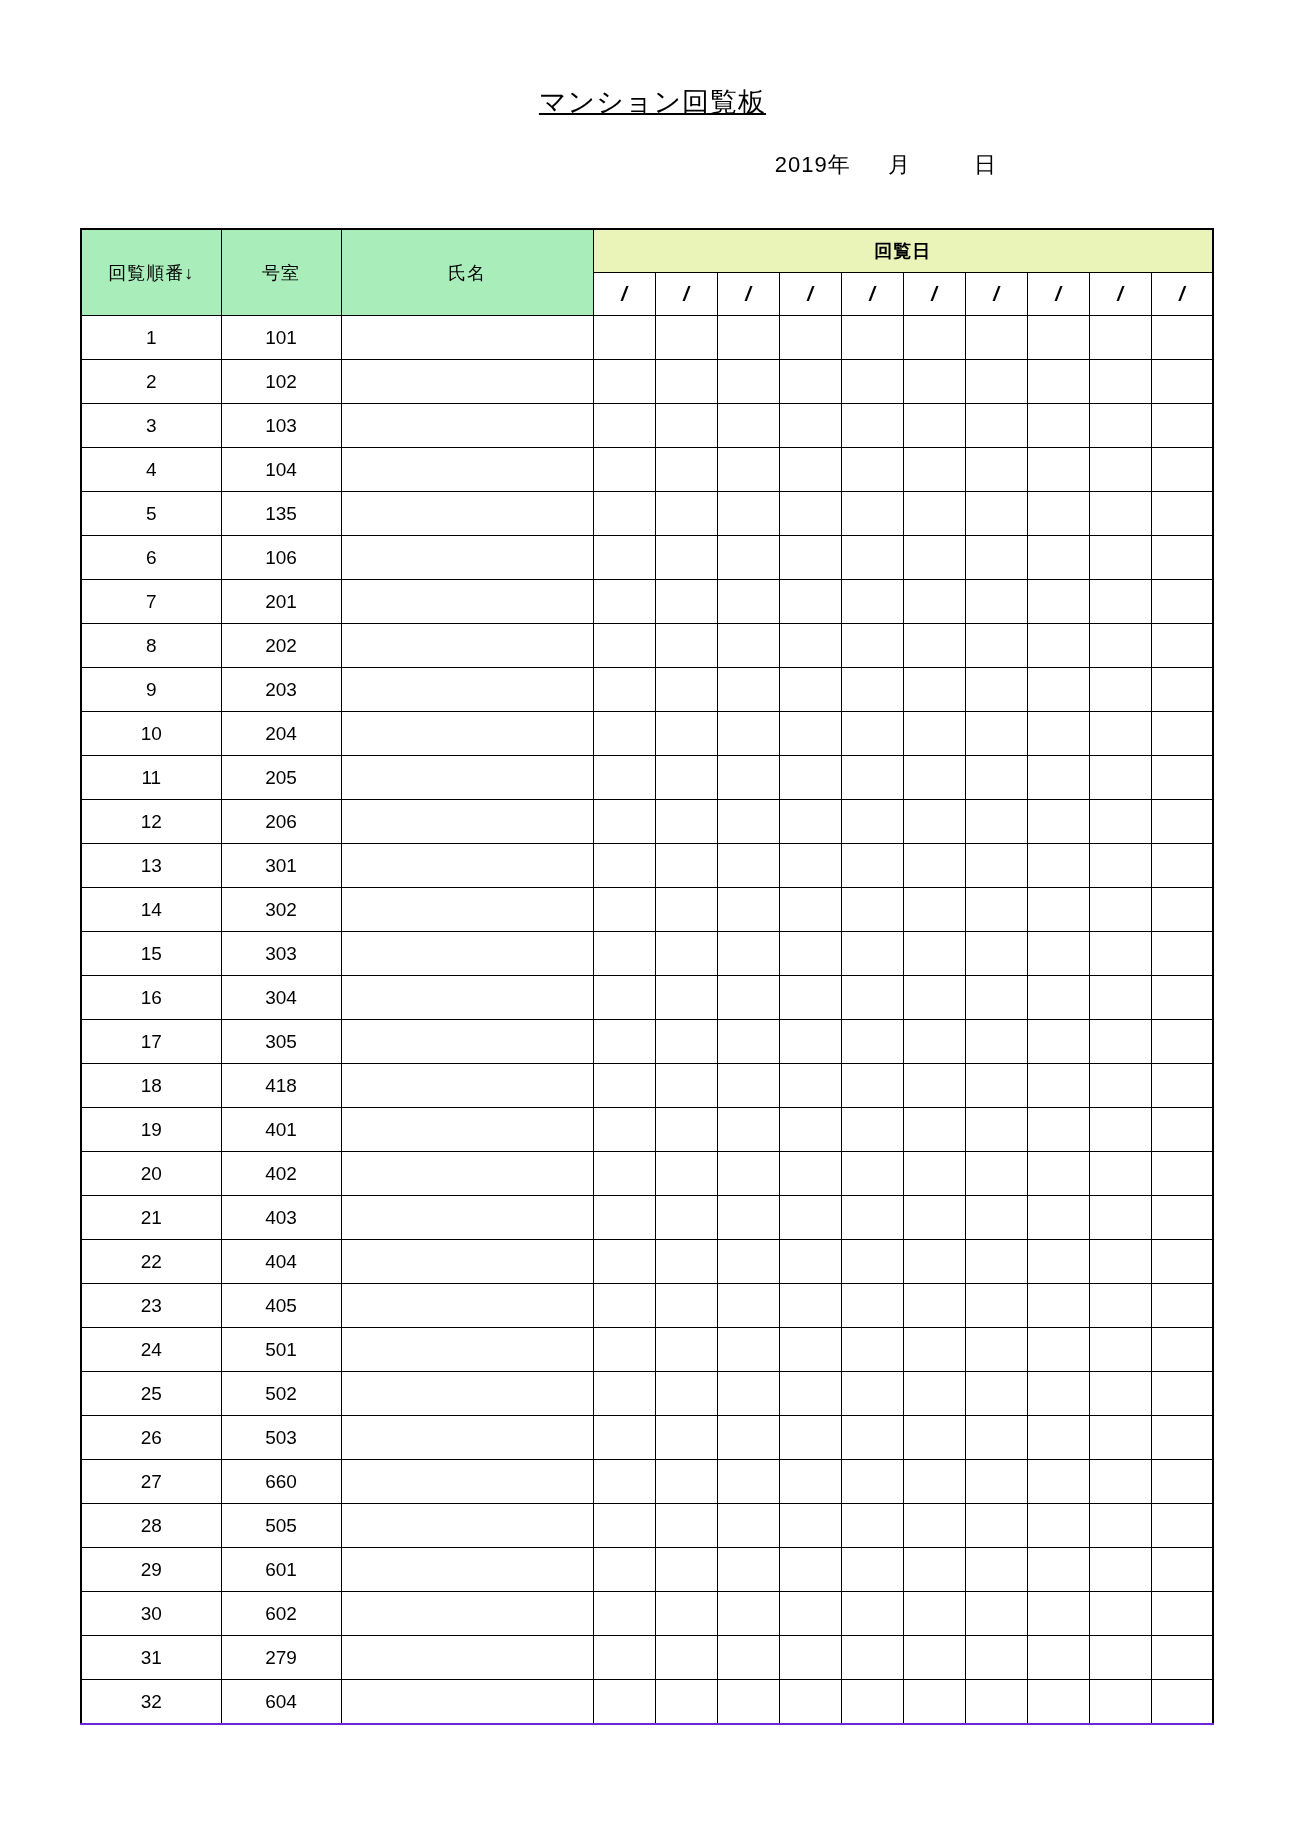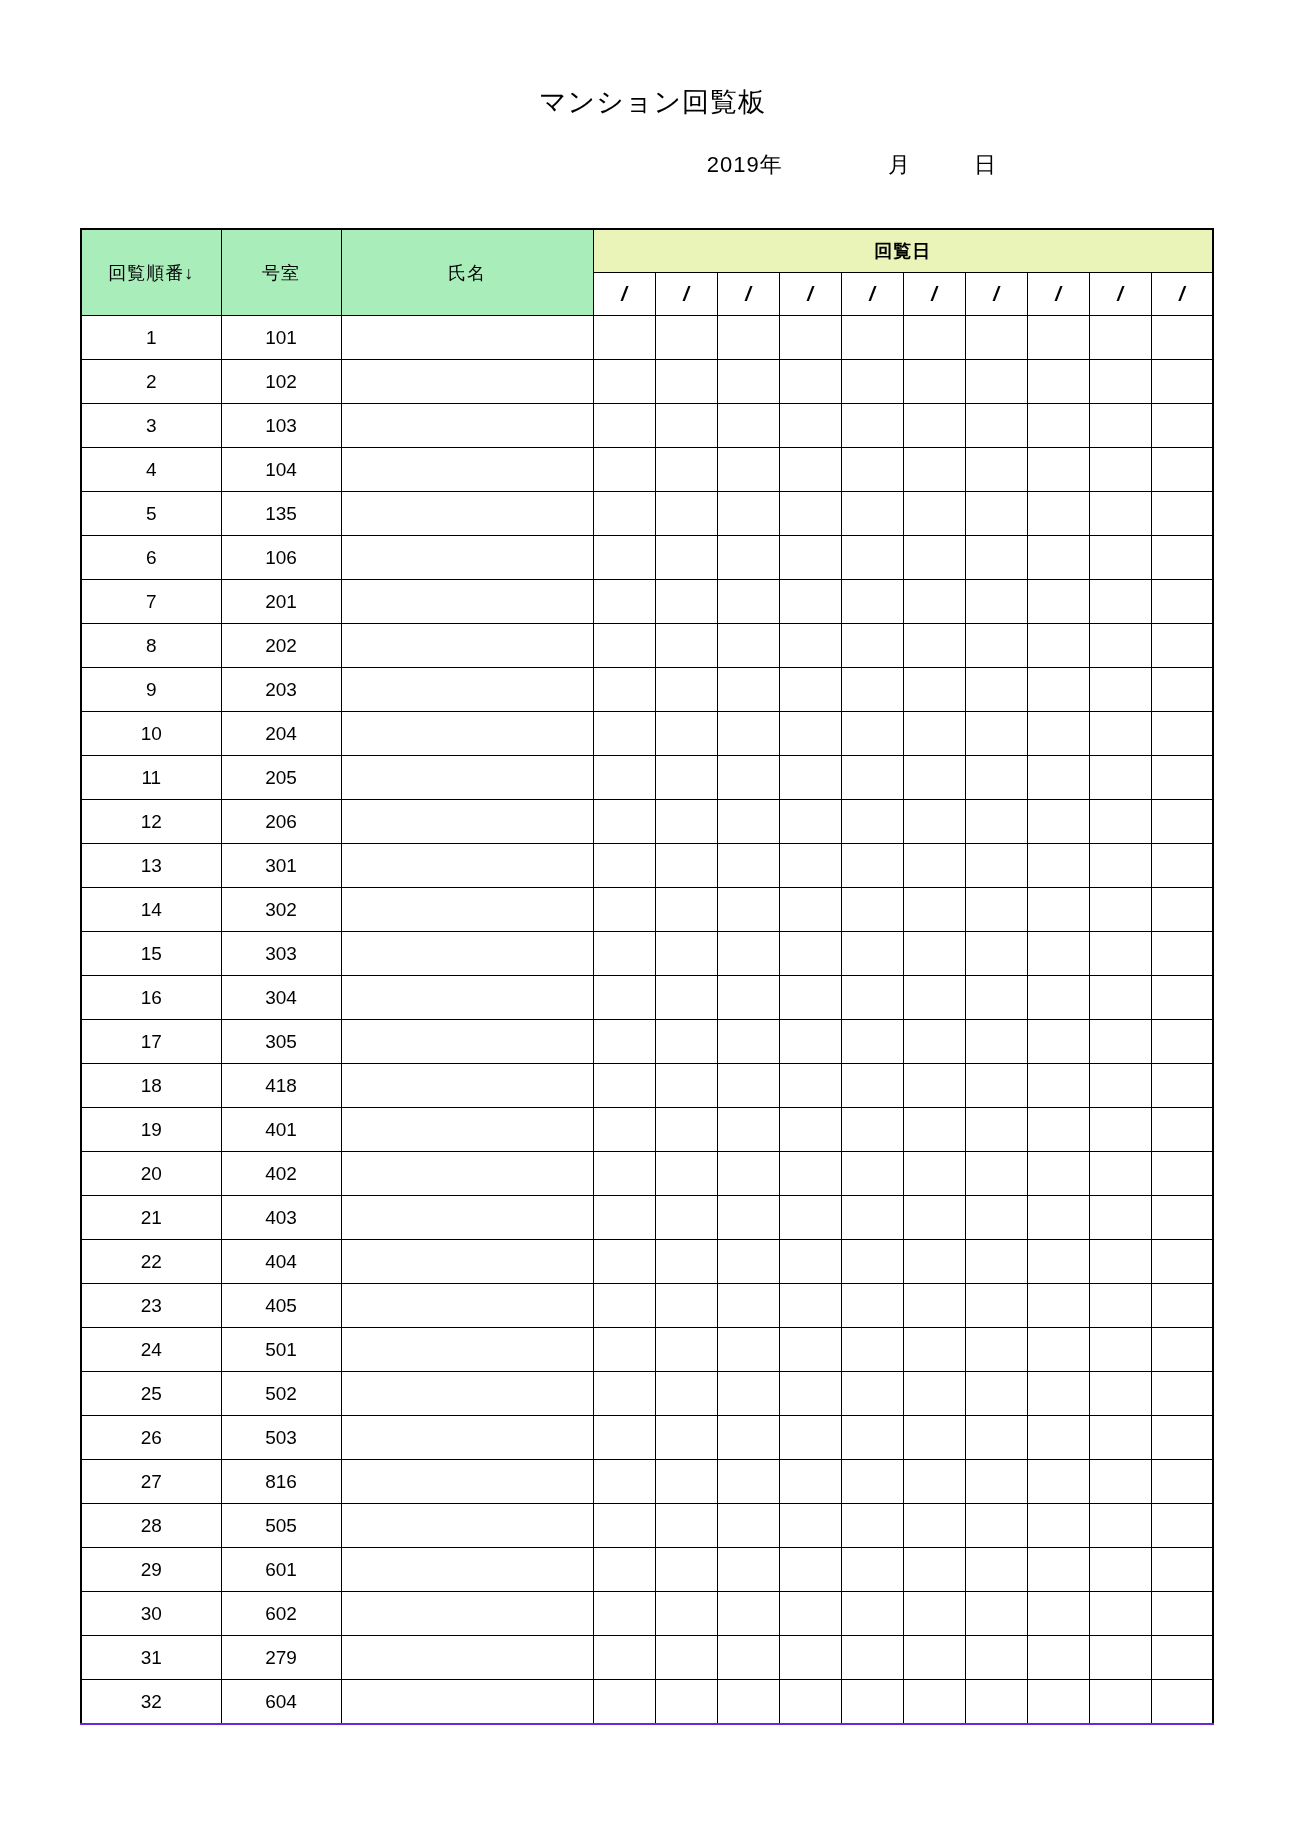--- a/index.html
+++ b/index.html
@@ -23,30 +23,31 @@
   }
   .doc-title {
     position: absolute;
     top: 84px;
     left: 0;
     width: 1305px;
     text-align: center;
     font-size: 27px;
     letter-spacing: 1px;
     font-weight: 400;
+    text-decoration: underline;
   }
   .date-line {
     position: absolute;
     top: 150px;
     right: 308px;
     font-size: 22px;
     letter-spacing: 1px;
     white-space: nowrap;
   }
-  .date-line .year { margin-right: 98px; }
+  .date-line .year { margin-right: 30px; }
   .date-line .month { margin-right: 56px; }
 
   table.sheet {
     position: absolute;
     left: 80px;
     top: 228px;
     border-collapse: collapse;
     table-layout: fixed;
     border: 2.5px solid #000;
   }
@@ -539,21 +540,21 @@
           <td class="date-cell"></td>
           <td class="date-cell"></td>
           <td class="date-cell"></td>
           <td class="date-cell"></td>
           <td class="date-cell"></td>
           <td class="date-cell"></td>
           <td class="date-cell"></td>
         </tr>
         <tr>
           <td class="order-cell">27</td>
-          <td class="room-cell">816</td>
+          <td class="room-cell">660</td>
           <td class="name-cell"></td>
           <td class="date-cell"></td>
           <td class="date-cell"></td>
           <td class="date-cell"></td>
           <td class="date-cell"></td>
           <td class="date-cell"></td>
           <td class="date-cell"></td>
           <td class="date-cell"></td>
           <td class="date-cell"></td>
           <td class="date-cell"></td>

